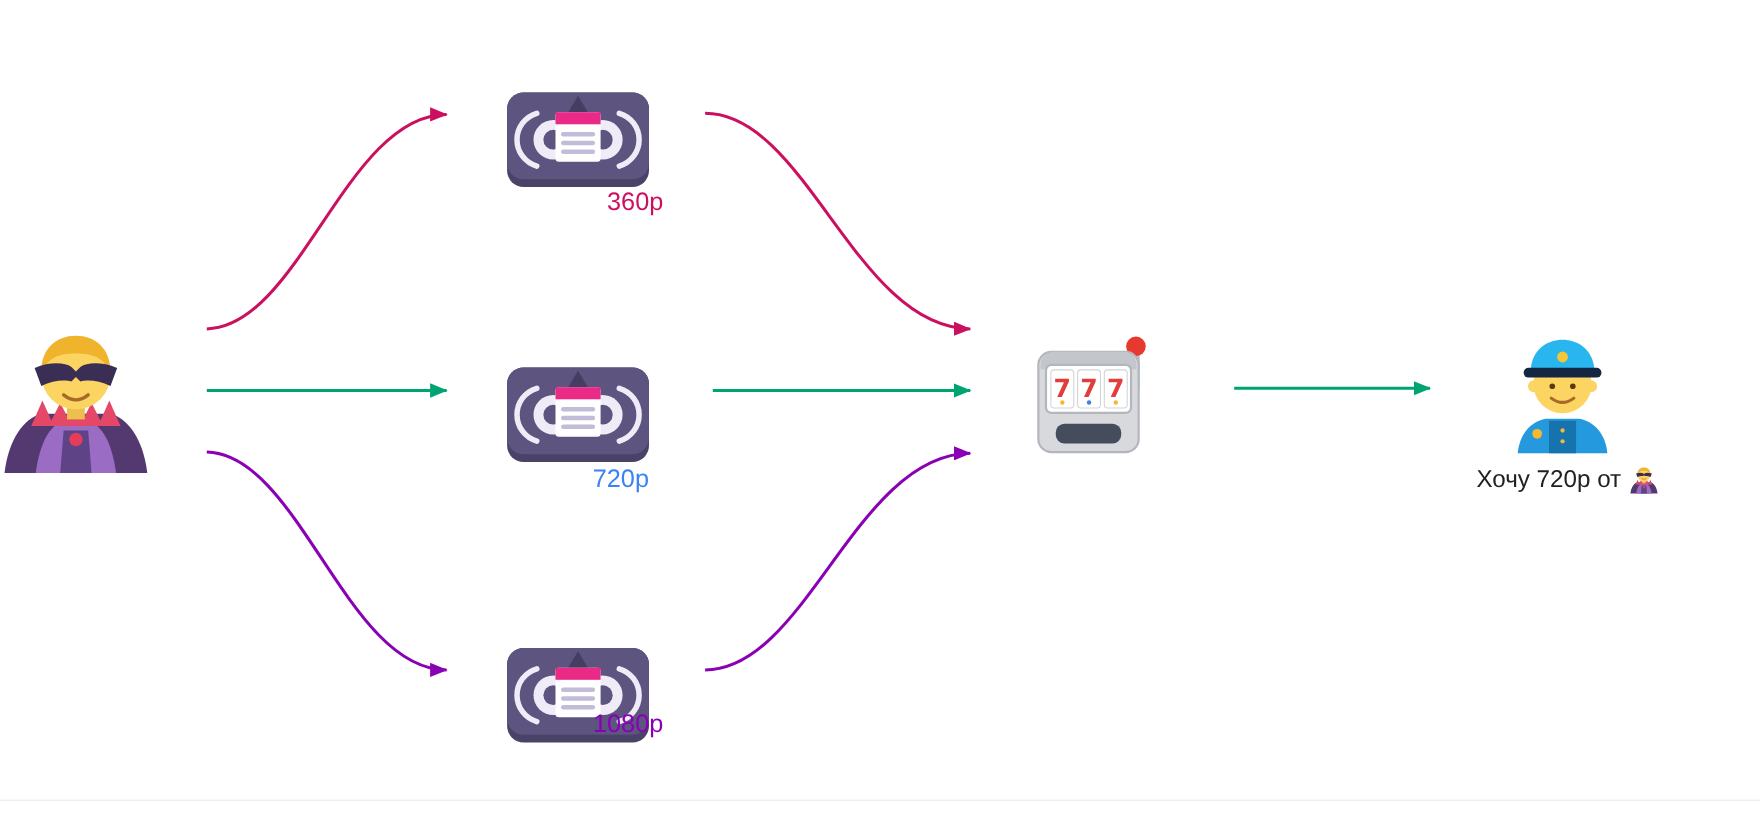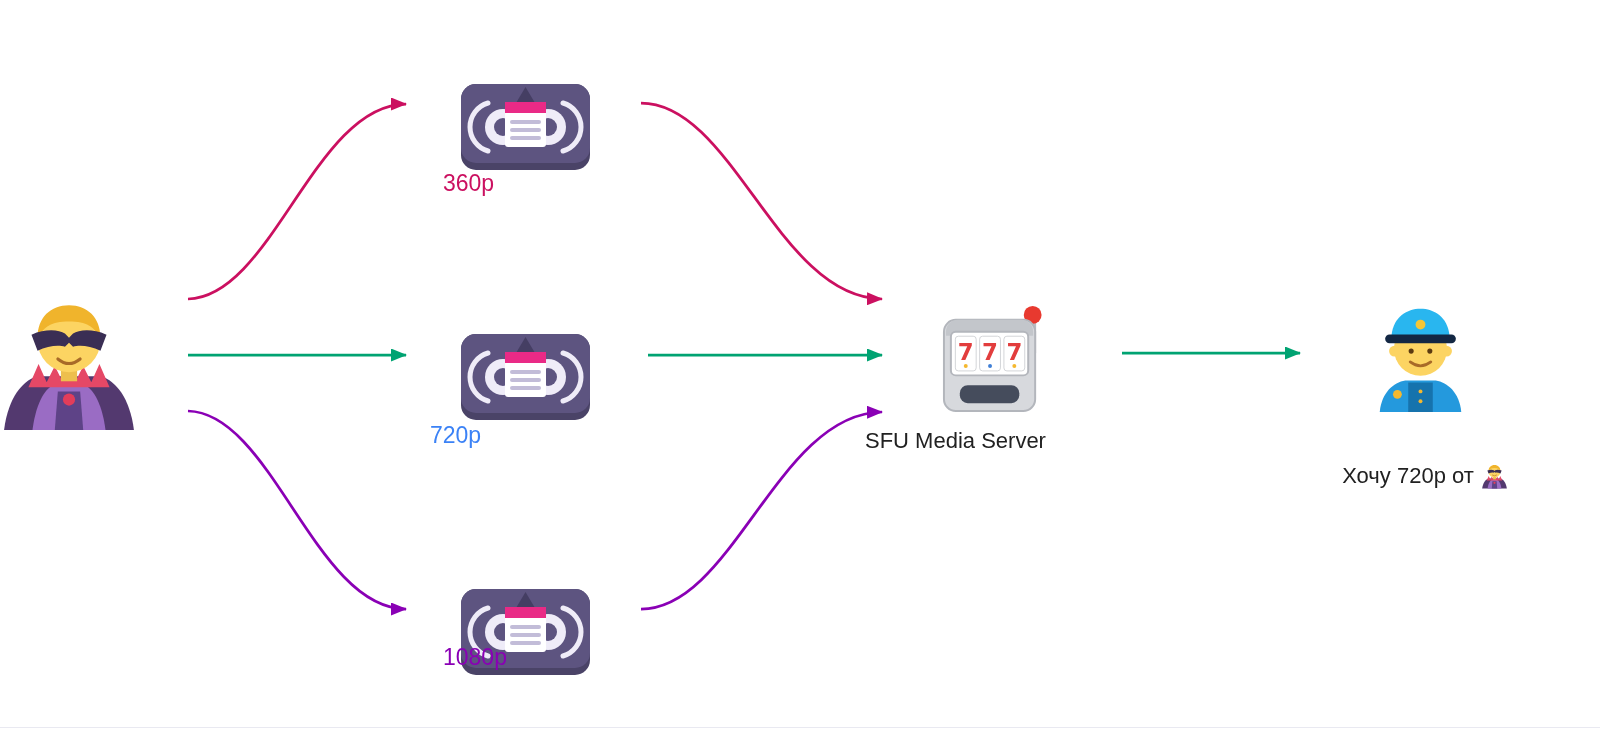--- a/index.html
+++ b/index.html
@@ -2,21 +2,21 @@
 <html><head>
 <meta charset="utf-8">
 <style>
   html,body{margin:0;padding:0;background:#ffffff;}
   body{width:1600px;height:741px;position:relative;overflow:hidden;
        font-family:"Liberation Sans",sans-serif;}
   .stage{position:absolute;inset:0;}
   .edges{position:absolute;inset:0;pointer-events:none;}
   .node{position:absolute;display:flex;align-items:center;justify-content:center;}
   .node svg{display:block;}
-  .lbl{position:absolute;text-align:left;font-size:23px;font-weight:400;}
+  .lbl{position:absolute;text-align:right;font-size:23px;font-weight:400;}
   .lbl-stream{width:160px;}
   .lbl-server{width:260px;color:#212121;font-size:22px;}
   .lbl-viewer{width:300px;color:#212121;font-size:22px;
               display:flex;align-items:center;justify-content:center;gap:7px;}
   .mini-icon{width:27px;height:27px;flex:0 0 auto;}
   .page-divider{position:absolute;left:0;right:0;top:727px;border-top:1px solid #e9e9f1;}
 </style>
 </head>
 <body>
 
@@ -140,28 +140,27 @@
       <use href="#sym-cassette"></use>
     </svg>
   </div>
   <div class="lbl lbl-stream" style="left: 443px; top: 644px; color: rgb(138, 0, 181);">1080p</div>
 
   <div class="node" style="left:938px;top:302px;width:114px;height:117px;">
     <svg width="114" height="117">
       <use href="#sym-slot"></use>
     </svg>
   </div>
-  <div class="lbl lbl-server" style="left:865px;top:428px;">SFU Media Server</div>
 
   <div class="node" style="left:1364px;top:300px;width:113px;height:113px;">
     <svg width="113" height="113">
       <use href="#sym-police"></use>
     </svg>
   </div>
-  <div class="lbl lbl-viewer" style="left:1275px;top:422px;margin-top:40px;">
+  <div class="lbl lbl-viewer" style="left:1275px;top:422px;">
     <span>Хочу 720p от</span>
     <svg class="mini-icon">
       <use href="#sym-villain"></use>
     </svg>
   </div>
 
   <div class="page-divider"></div>
 </div>
 
 </body></html>

